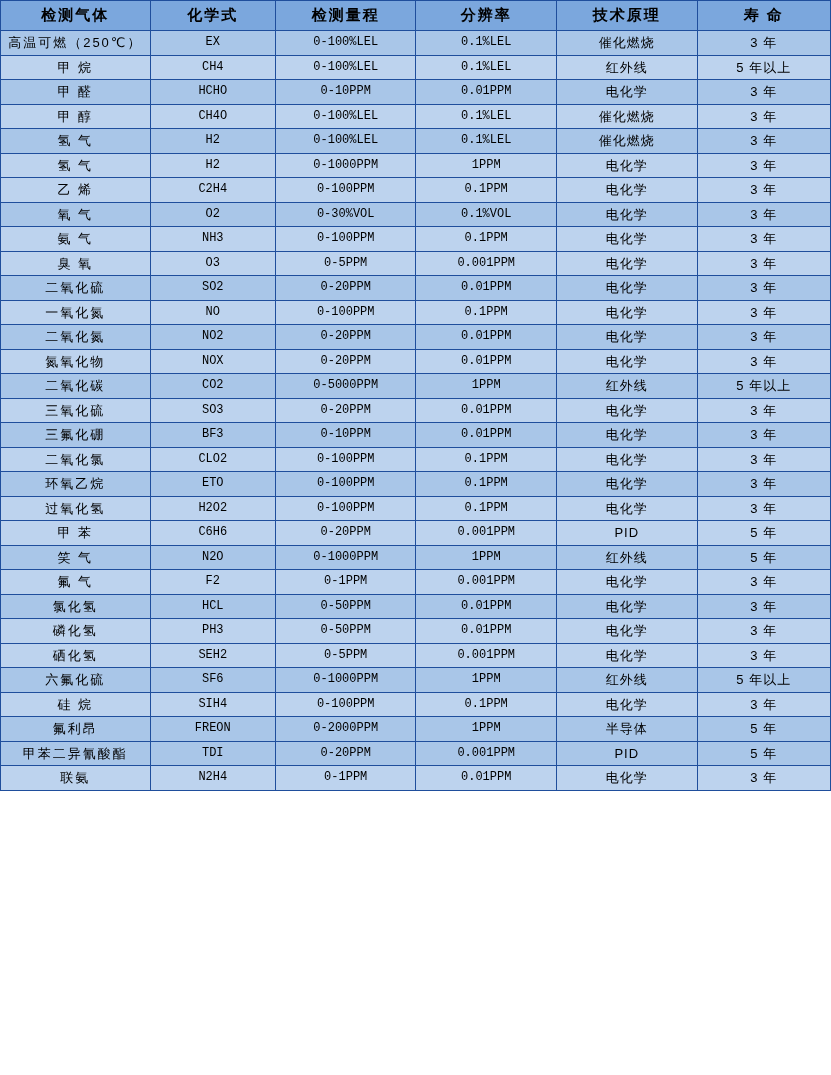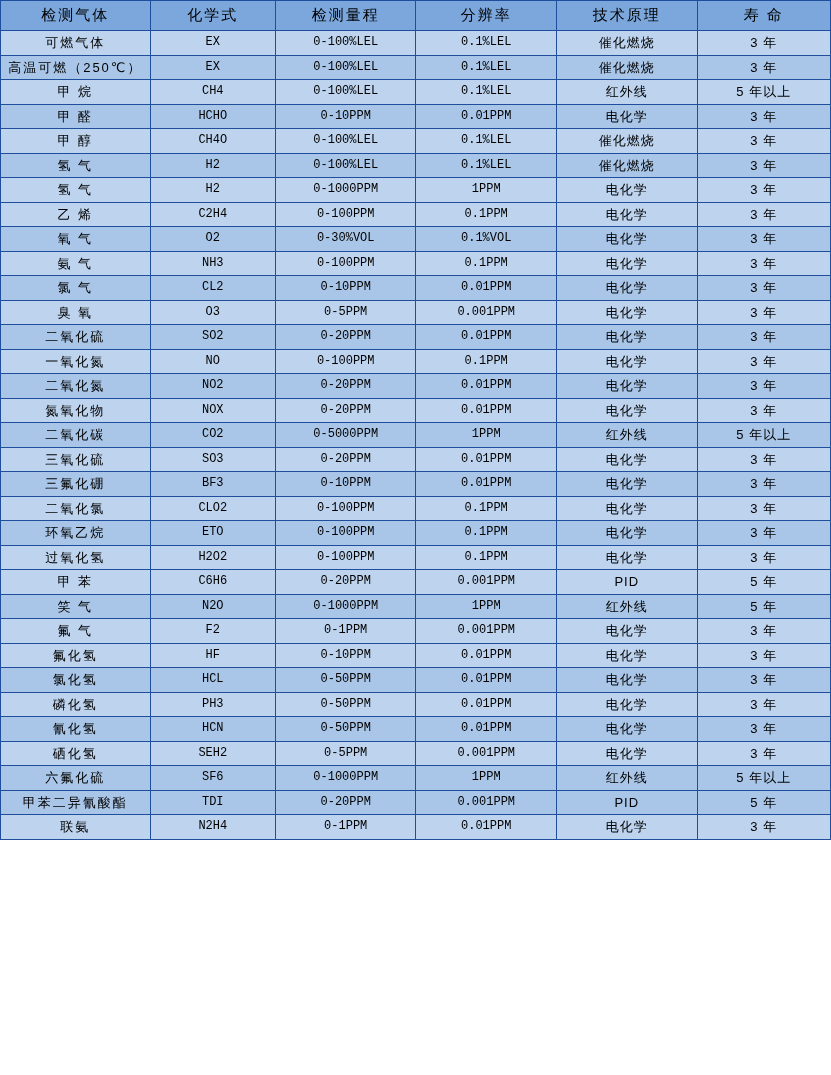--- a/index.html
+++ b/index.html
@@ -29,21 +29,21 @@
     text-align: center;
     vertical-align: middle;
     color: #000000;
     white-space: nowrap;
     overflow: hidden;
   }
   #gas-table thead th {
     background: #7ba7dd;
     height: 27px;
     font-size: 15px;
-    font-weight: normal;
+    font-weight: bold;
     letter-spacing: 2px;
   }
   #gas-table tbody td {
     height: 21.5px;
     line-height: 21.5px;
     font-size: 13px;
     font-weight: normal;
   }
   #gas-table tbody tr td:first-child {
     letter-spacing: 2px;
@@ -79,28 +79,20 @@
     <tr>
       <th>检测气体</th>
       <th>化学式</th>
       <th>检测量程</th>
       <th>分辨率</th>
       <th>技术原理</th>
       <th>寿 命</th>
     </tr>
   </thead>
   <tbody id="table-body">
-      <tr class="odd">
-        <td class="cn">可燃气体</td>
-        <td class="mono">EX</td>
-        <td class="mono">0-100%LEL</td>
-        <td class="mono">0.1%LEL</td>
-        <td class="cn">催化燃烧</td>
-        <td class="cn">3 年</td>
-      </tr>
       <tr class="even">
         <td class="cn">高温可燃（250℃）</td>
         <td class="mono">EX</td>
         <td class="mono">0-100%LEL</td>
         <td class="mono">0.1%LEL</td>
         <td class="cn">催化燃烧</td>
         <td class="cn">3 年</td>
       </tr>
       <tr class="odd">
         <td class="cn">甲 烷</td>
@@ -159,28 +151,20 @@
         <td class="cn">3 年</td>
       </tr>
       <tr class="odd">
         <td class="cn">氨 气</td>
         <td class="mono">NH3</td>
         <td class="mono">0-100PPM</td>
         <td class="mono">0.1PPM</td>
         <td class="cn">电化学</td>
         <td class="cn">3 年</td>
       </tr>
-      <tr class="even">
-        <td class="cn">氯 气</td>
-        <td class="mono">CL2</td>
-        <td class="mono">0-10PPM</td>
-        <td class="mono">0.01PPM</td>
-        <td class="cn">电化学</td>
-        <td class="cn">3 年</td>
-      </tr>
       <tr class="odd">
         <td class="cn">臭 氧</td>
         <td class="mono">O3</td>
         <td class="mono">0-5PPM</td>
         <td class="mono">0.001PPM</td>
         <td class="cn">电化学</td>
         <td class="cn">3 年</td>
       </tr>
       <tr class="even">
         <td class="cn">二氧化硫</td>
@@ -279,67 +263,67 @@
         <td class="cn">5 年</td>
       </tr>
       <tr class="odd">
         <td class="cn">氟 气</td>
         <td class="mono">F2</td>
         <td class="mono">0-1PPM</td>
         <td class="mono">0.001PPM</td>
         <td class="cn">电化学</td>
         <td class="cn">3 年</td>
       </tr>
-      <tr class="odd">
-        <td class="cn">氟化氢</td>
-        <td class="mono">HF</td>
-        <td class="mono">0-10PPM</td>
-        <td class="mono">0.01PPM</td>
-        <td class="cn">电化学</td>
-        <td class="cn">3 年</td>
-      </tr>
       <tr class="even">
         <td class="cn">氯化氢</td>
         <td class="mono">HCL</td>
         <td class="mono">0-50PPM</td>
         <td class="mono">0.01PPM</td>
         <td class="cn">电化学</td>
         <td class="cn">3 年</td>
       </tr>
       <tr class="odd">
         <td class="cn">磷化氢</td>
         <td class="mono">PH3</td>
         <td class="mono">0-50PPM</td>
         <td class="mono">0.01PPM</td>
         <td class="cn">电化学</td>
         <td class="cn">3 年</td>
       </tr>
-      <tr class="even">
-        <td class="cn">氰化氢</td>
-        <td class="mono">HCN</td>
-        <td class="mono">0-50PPM</td>
-        <td class="mono">0.01PPM</td>
-        <td class="cn">电化学</td>
-        <td class="cn">3 年</td>
-      </tr>
       <tr class="odd">
         <td class="cn">硒化氢</td>
         <td class="mono">SEH2</td>
         <td class="mono">0-5PPM</td>
         <td class="mono">0.001PPM</td>
         <td class="cn">电化学</td>
         <td class="cn">3 年</td>
       </tr>
       <tr class="even">
         <td class="cn">六氟化硫</td>
         <td class="mono">SF6</td>
         <td class="mono">0-1000PPM</td>
         <td class="mono">1PPM</td>
         <td class="cn">红外线</td>
         <td class="cn">5 年以上</td>
+      </tr>
+      <tr class="odd">
+        <td class="cn">硅 烷</td>
+        <td class="mono">SIH4</td>
+        <td class="mono">0-100PPM</td>
+        <td class="mono">0.1PPM</td>
+        <td class="cn">电化学</td>
+        <td class="cn">3 年</td>
+      </tr>
+      <tr class="even">
+        <td class="cn">氟利昂</td>
+        <td class="mono">FREON</td>
+        <td class="mono">0-2000PPM</td>
+        <td class="mono">1PPM</td>
+        <td class="cn">半导体</td>
+        <td class="cn">5 年</td>
       </tr>
       <tr class="even">
         <td class="cn">甲苯二异氰酸酯</td>
         <td class="mono">TDI</td>
         <td class="mono">0-20PPM</td>
         <td class="mono">0.001PPM</td>
         <td class="cn">PID</td>
         <td class="cn">5 年</td>
       </tr>
       <tr class="odd">

